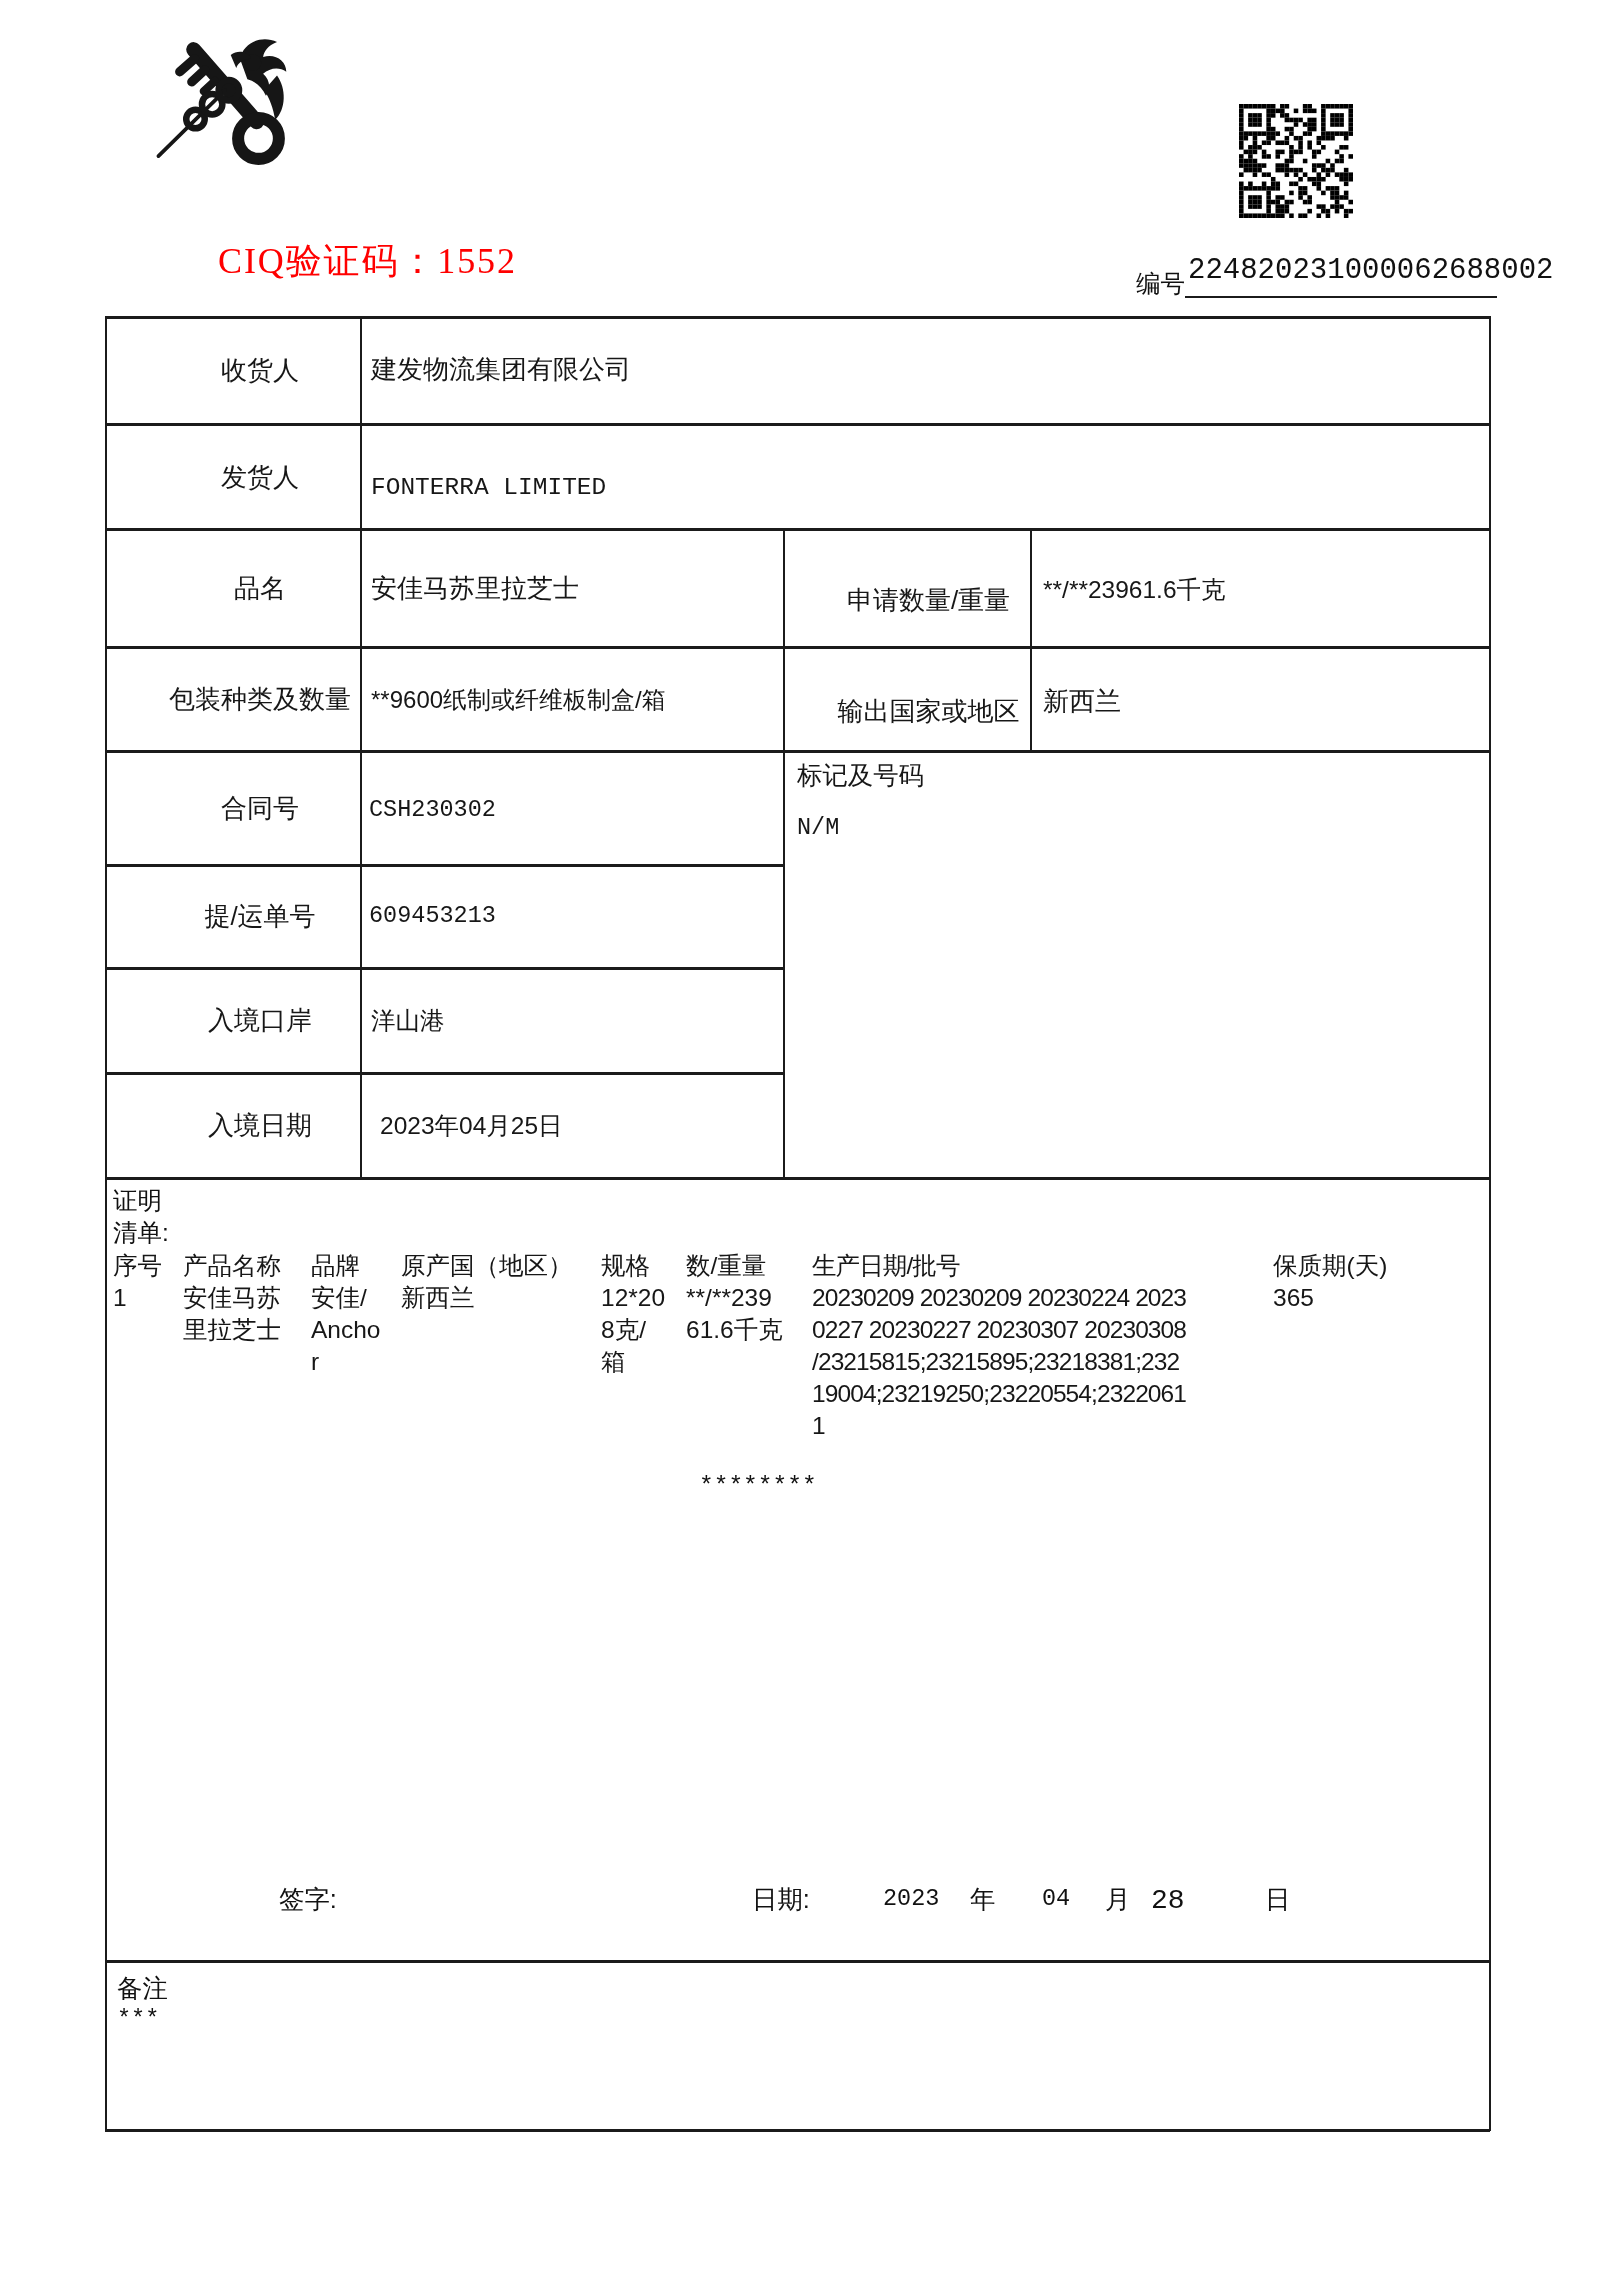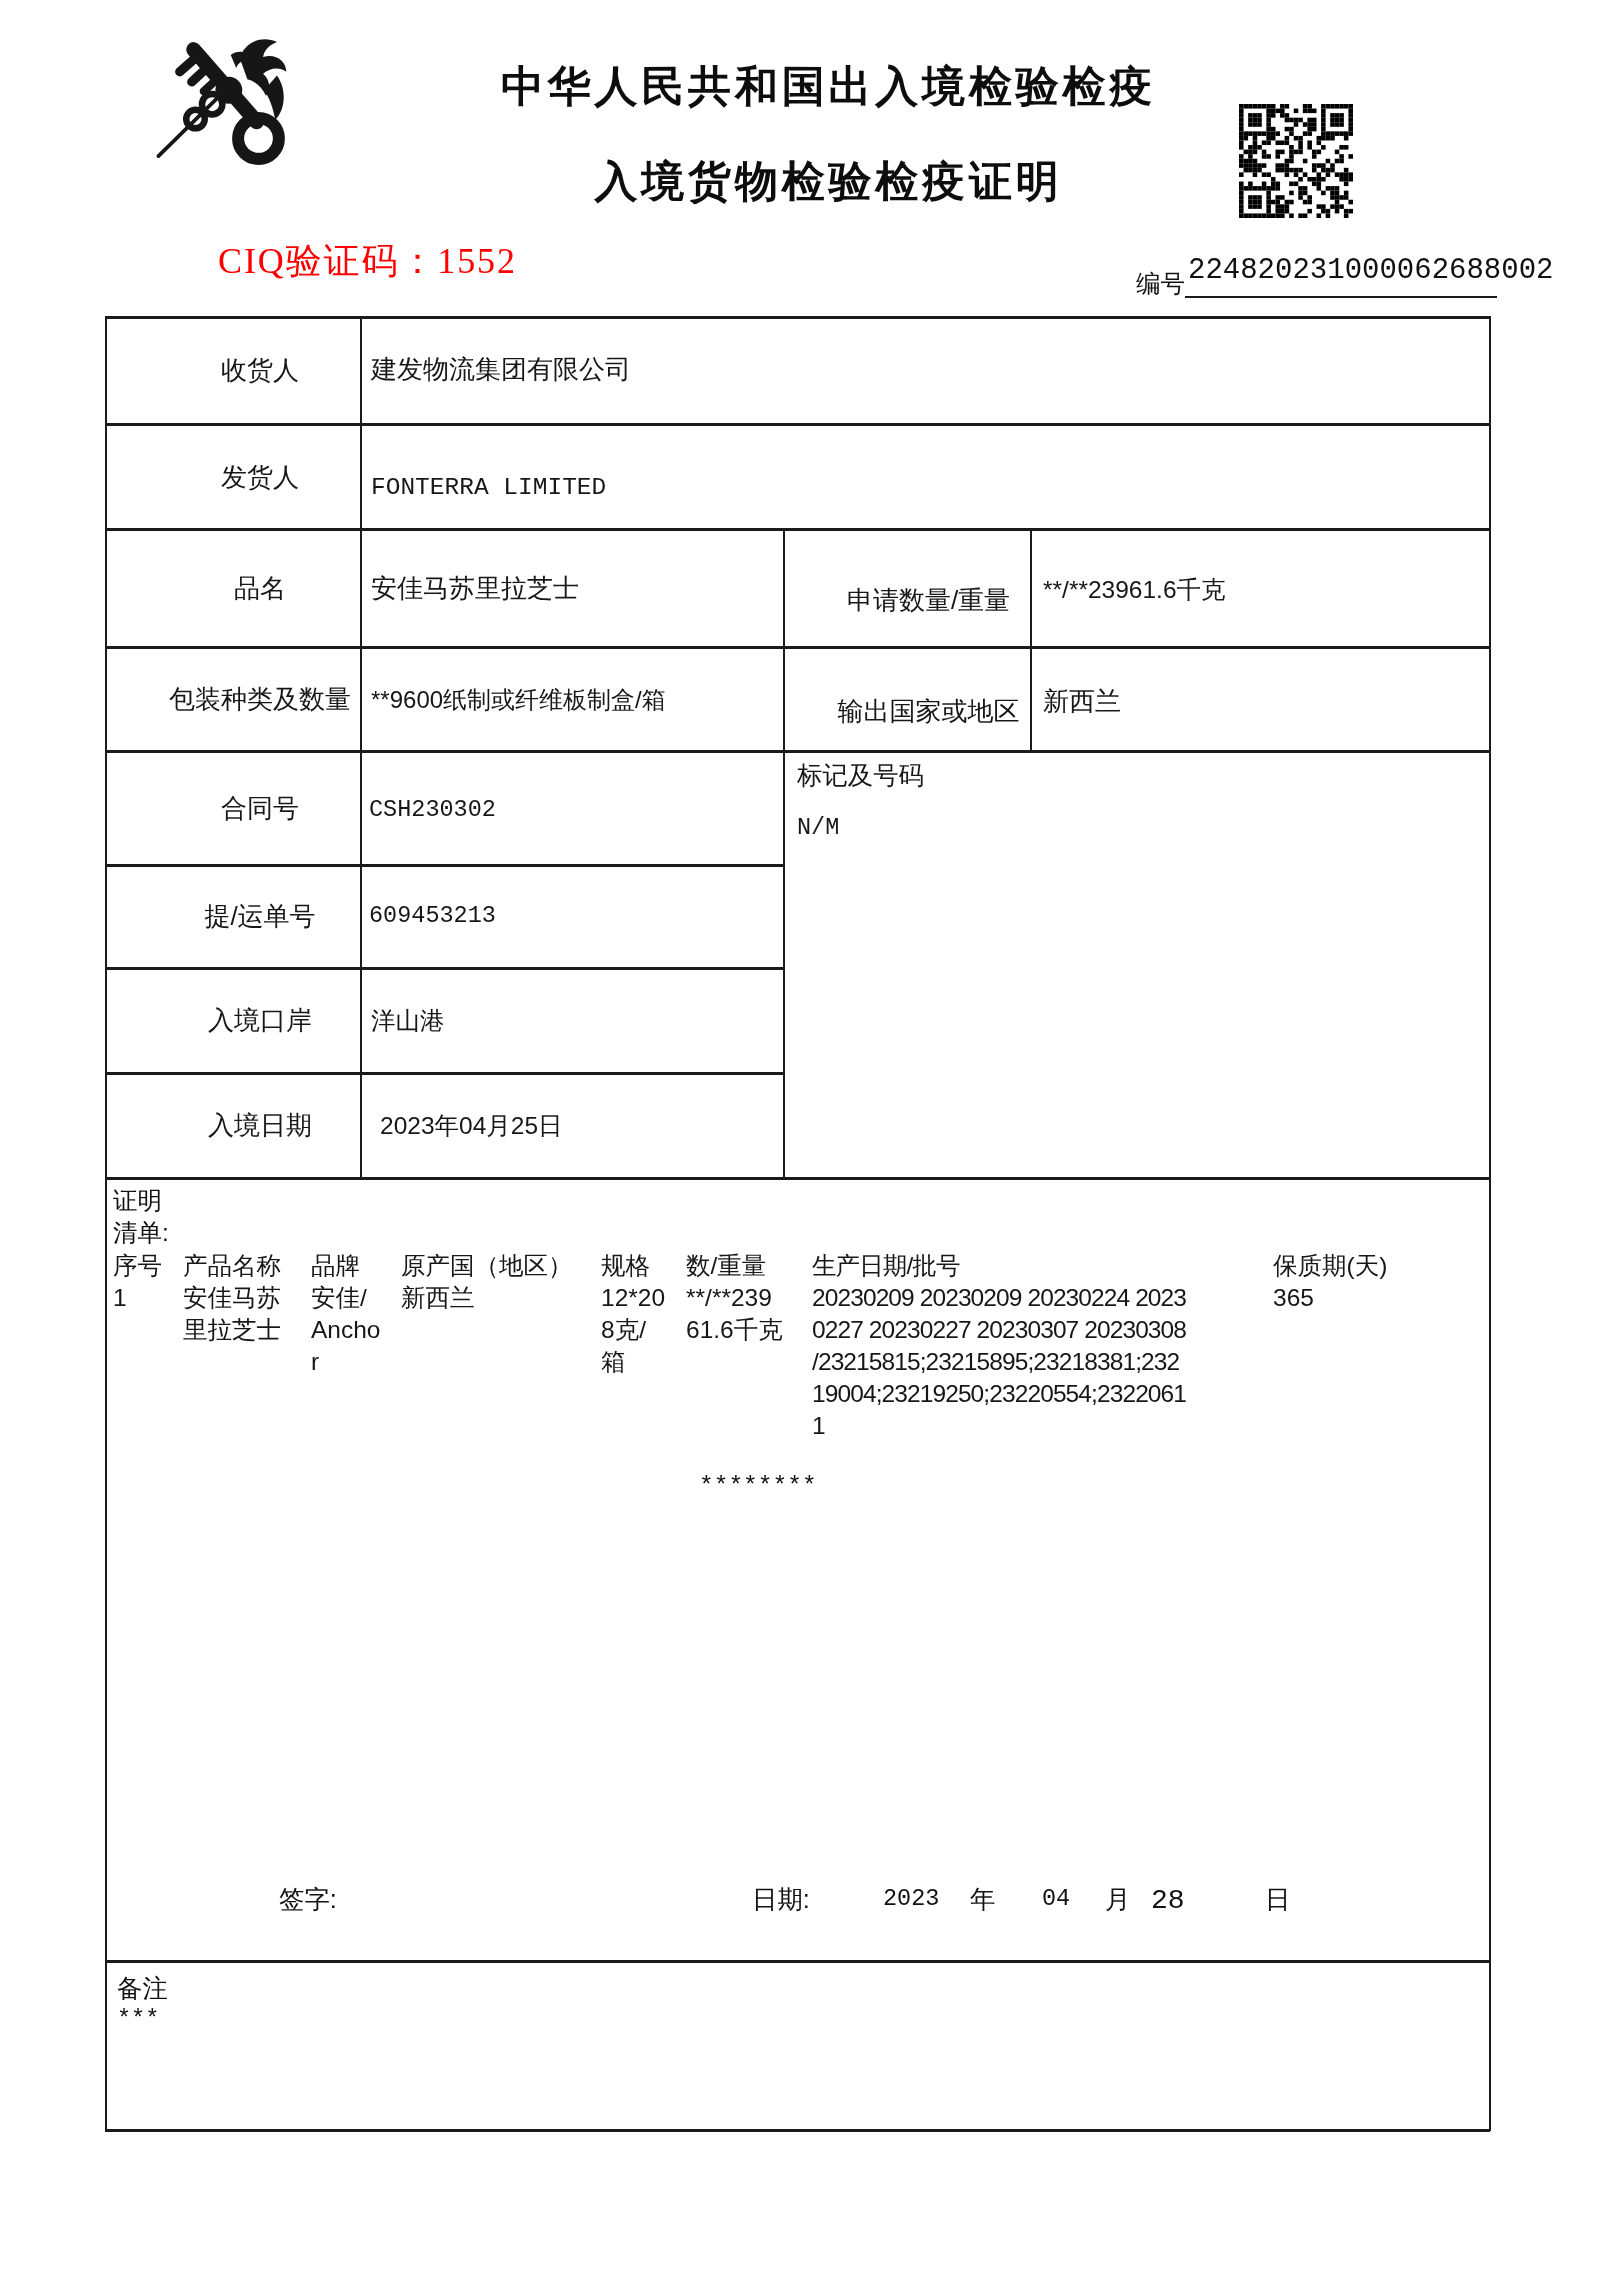--- a/index.html
+++ b/index.html
@@ -37,22 +37,20 @@
       <circle cx="84" cy="64" r="11" stroke-width="7"></circle>
     </g>
     <g fill="#161616">
       <path d="M96 30 C100 12 120 4 136 12 C126 16 122 22 121 28 C134 24 146 32 146 44 C138 38 128 40 121 46 C128 52 130 62 124 70 C120 60 112 54 104 52 Z"></path>
       <circle cx="110" cy="34" r="9"></circle>
       <path d="M136 48 C146 62 146 84 134 96 C132 84 128 72 122 64 Z"></path>
       <path d="M86 26 C94 20 104 22 108 30 C100 30 94 34 92 40 Z"></path>
     </g>
   </svg>
 
-  <div class="title" style="top:58px">中华人民共和国出入境检验检疫</div>
-  <div class="title" style="top:153px">入境货物检验检疫证明</div>
 
   <svg class="abs" id="qr" style="left:1239px;top:104px" width="114" height="114" viewBox="0 0 121 121">
       <rect x="0.00" y="0.00" width="4.84" height="4.84" fill="#000"></rect>
       <rect x="4.84" y="0.00" width="4.84" height="4.84" fill="#000"></rect>
       <rect x="9.68" y="0.00" width="4.84" height="4.84" fill="#000"></rect>
       <rect x="14.52" y="0.00" width="4.84" height="4.84" fill="#000"></rect>
       <rect x="19.36" y="0.00" width="4.84" height="4.84" fill="#000"></rect>
       <rect x="24.20" y="0.00" width="4.84" height="4.84" fill="#000"></rect>
       <rect x="29.04" y="0.00" width="4.84" height="4.84" fill="#000"></rect>
       <rect x="33.88" y="0.00" width="4.84" height="4.84" fill="#000"></rect>

